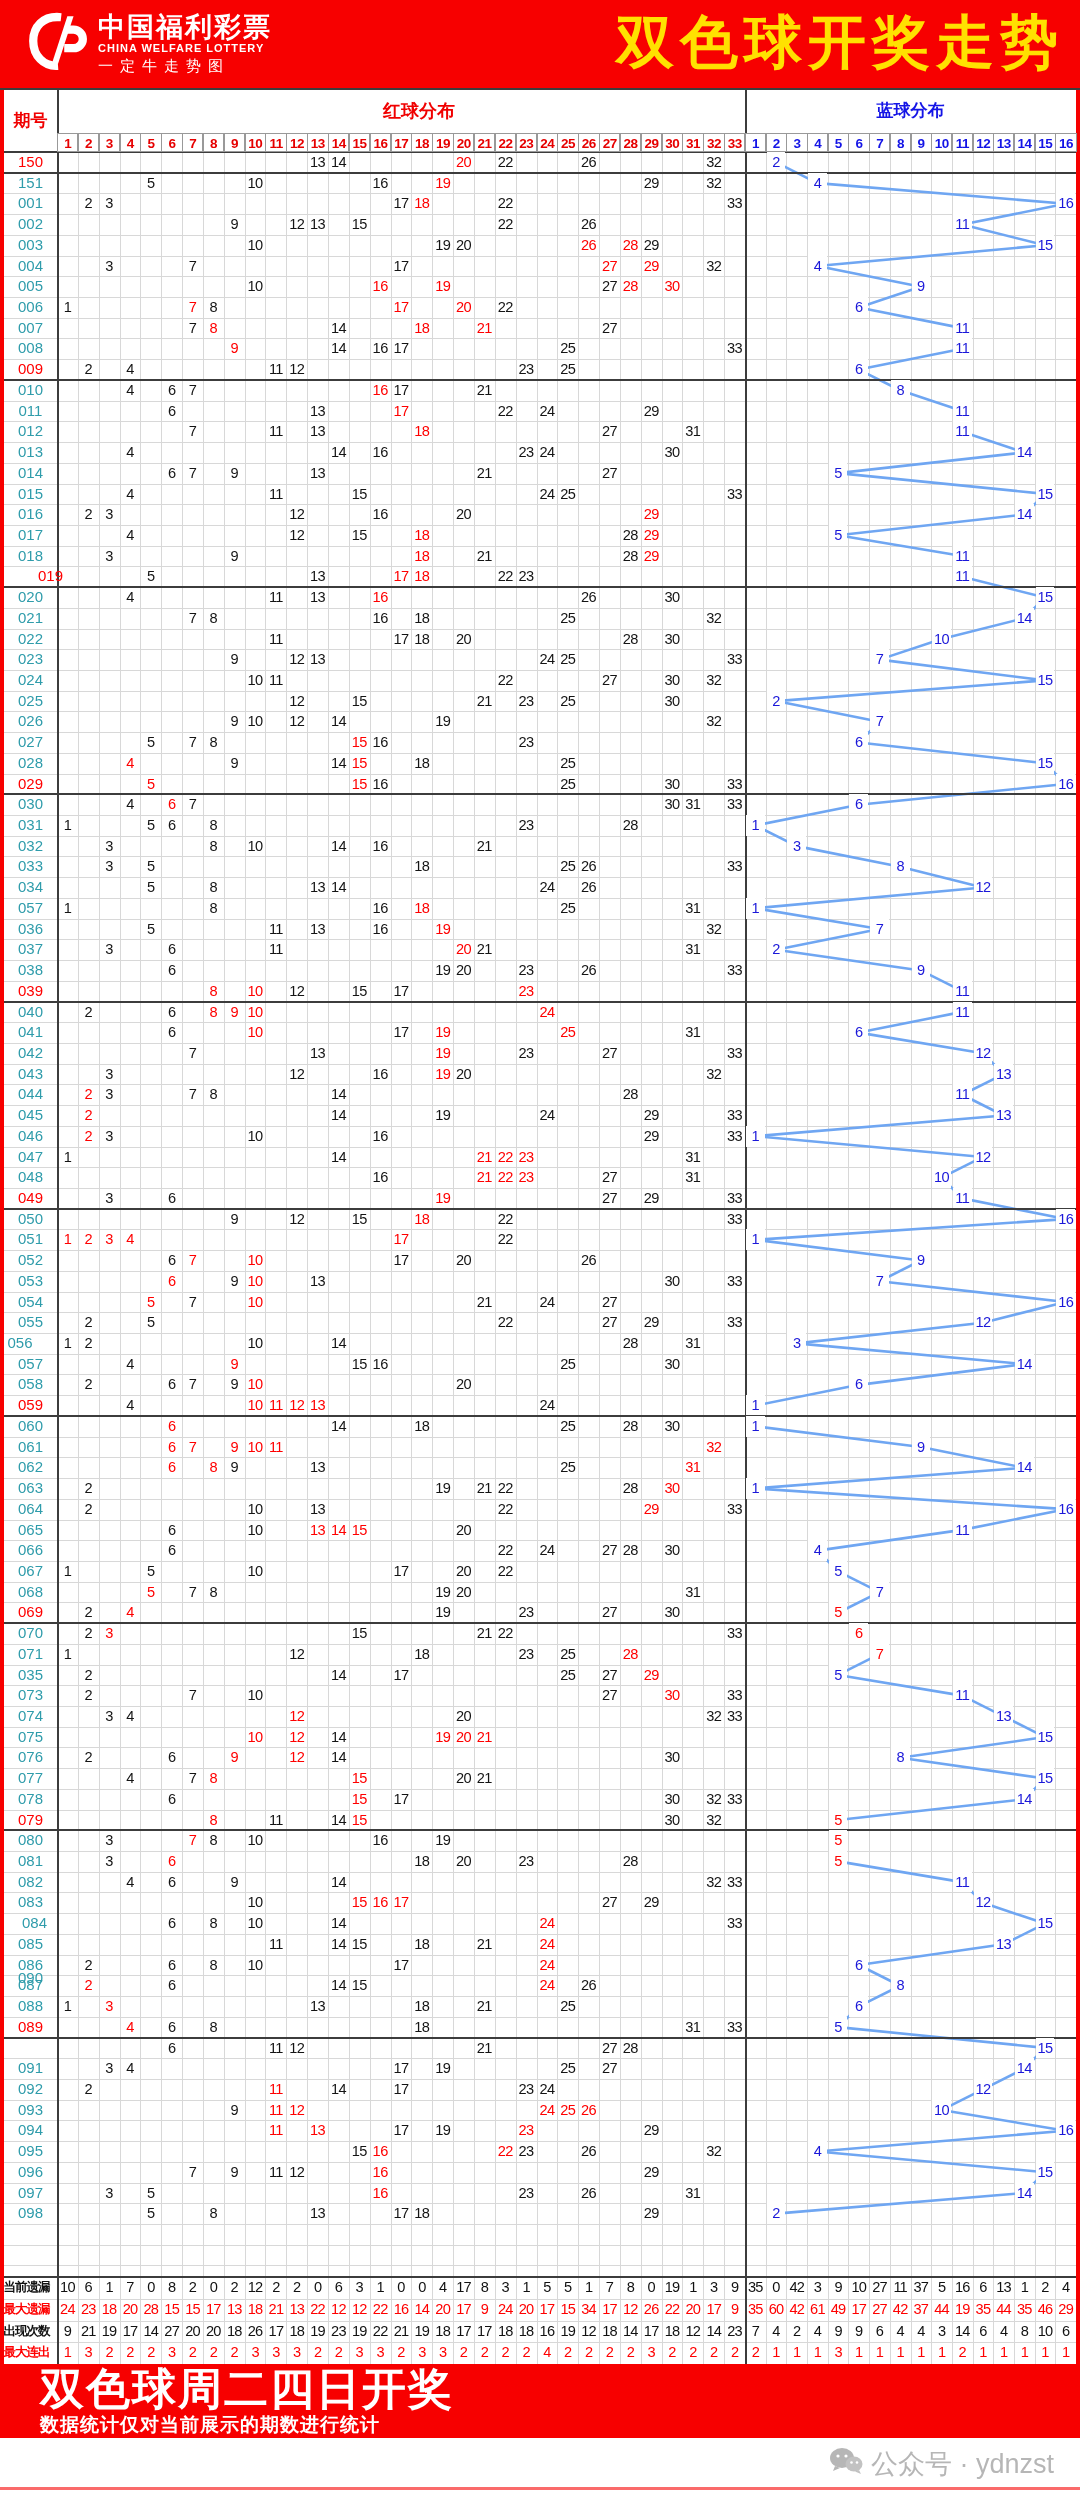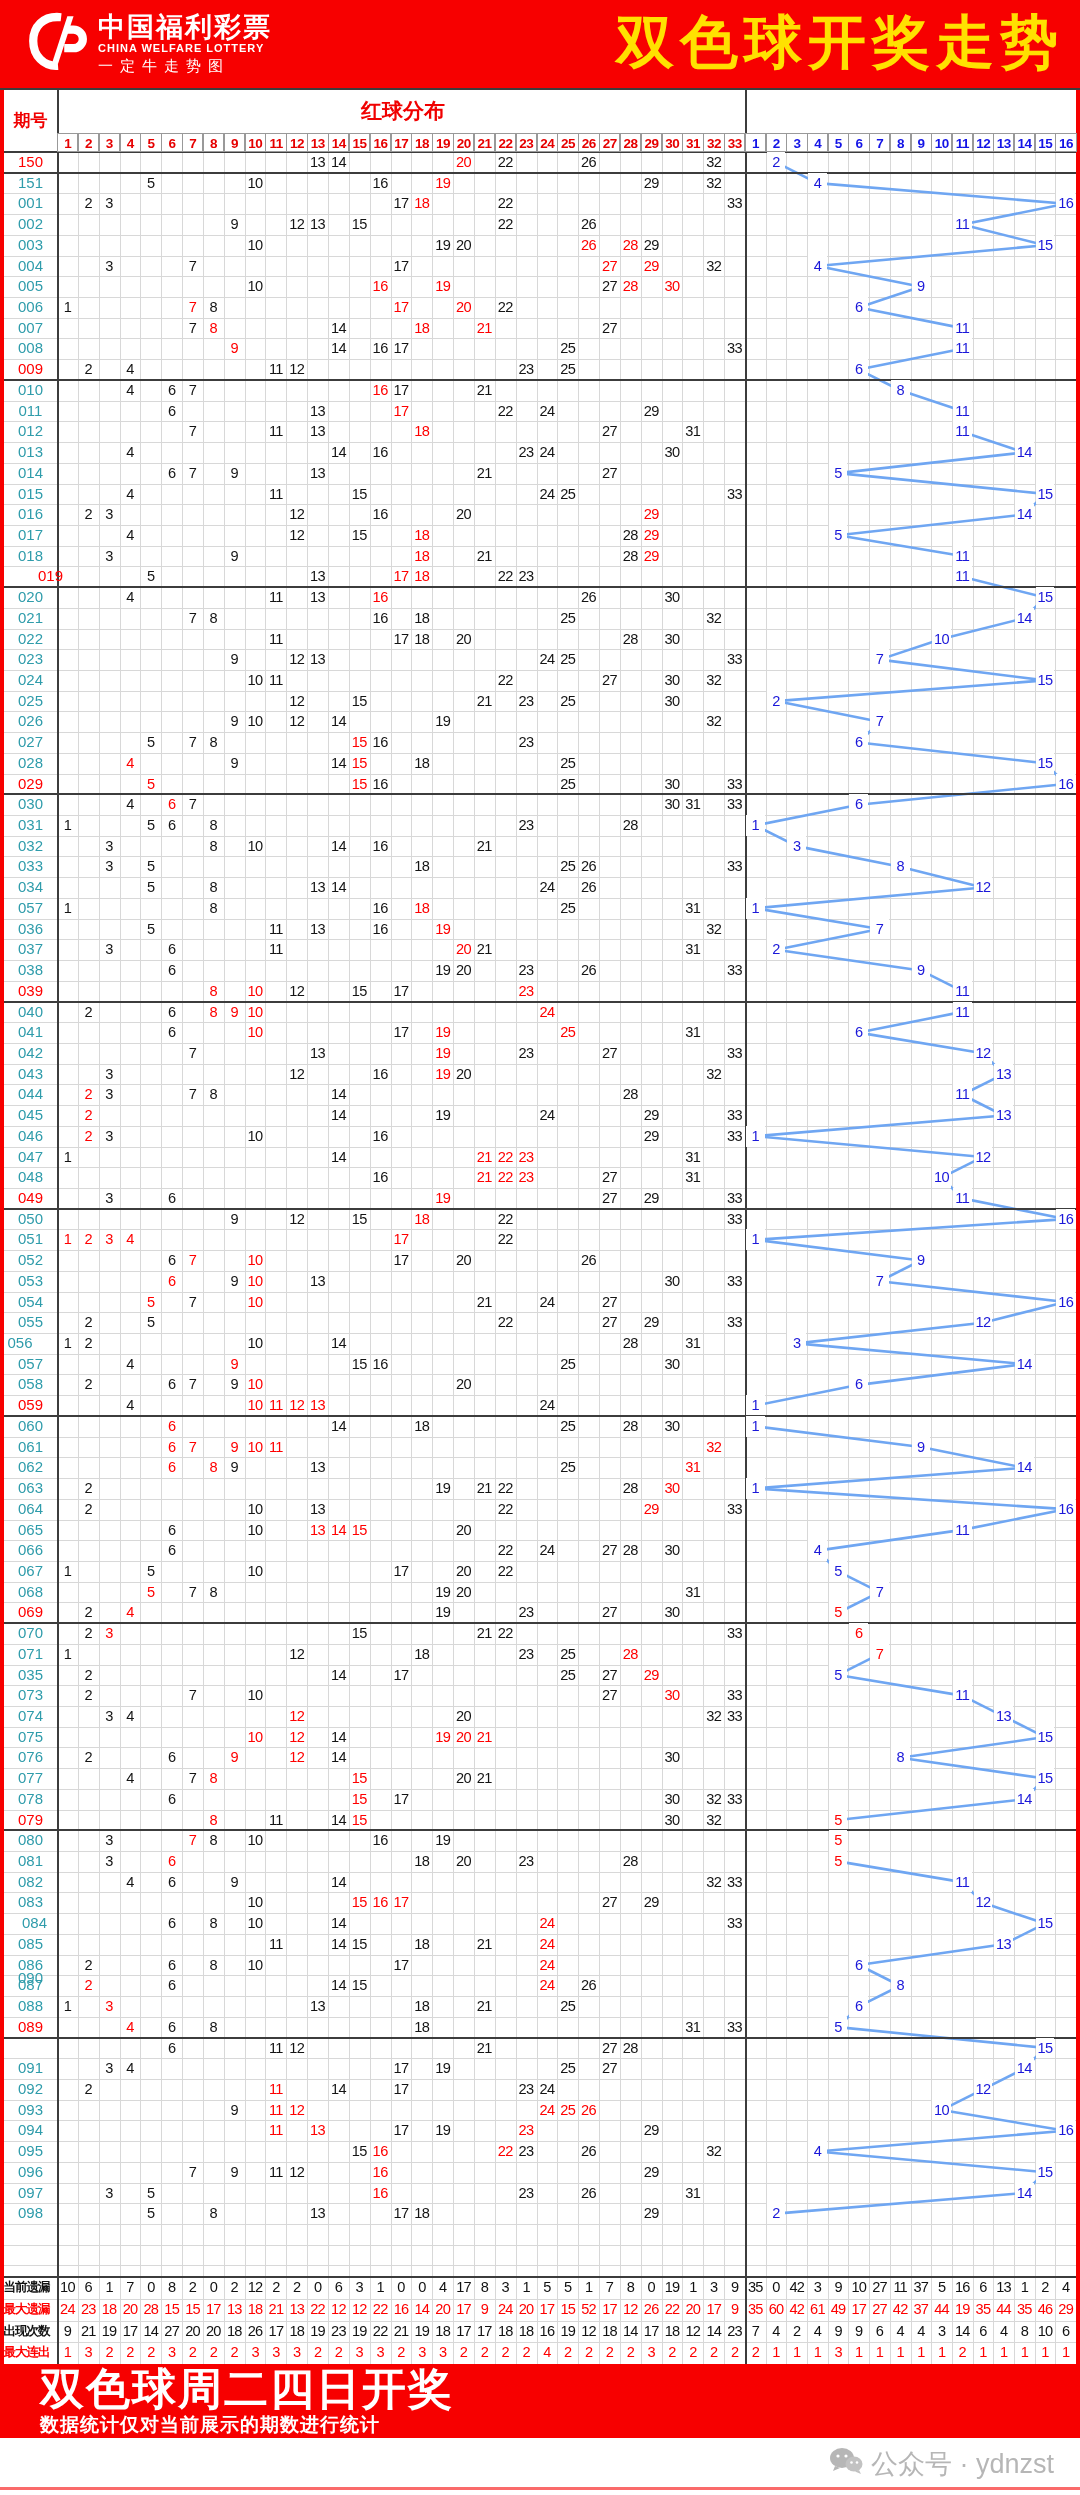--- a/index.html
+++ b/index.html
@@ -9,22 +9,22 @@
   #logo{position:absolute;left:26px;top:10px;display:flex;align-items:center;gap:10px;color:#fff;}
   #logo-text{display:flex;flex-direction:column;line-height:1.05;}
   #logo-line1{font-size:27px;font-weight:bold;letter-spacing:2px;}
   #logo-line2{font-size:11px;font-weight:bold;letter-spacing:1px;margin-top:2px;}
   #logo-line3{font-size:15px;letter-spacing:7px;margin-top:3px;}
   #page-title{position:absolute;right:16px;top:4px;font-family:"DejaVu Serif",serif;font-weight:bold;
     font-size:58px;color:#ffe100;letter-spacing:6px;white-space:nowrap;}
   
   #period-header{position:absolute;left:4px;top:88px;width:53px;height:64px;display:flex;align-items:center;
     justify-content:center;color:#f00000;font-size:17px;font-weight:bold;background:#fff;}
-  #red-section-label{position:absolute;left:59px;top:88px;width:688px;height:45px;display:flex;align-items:center;
-    justify-content:center;color:#f00000;font-size:21px;font-weight:bold;background:#fff;}
+  #red-section-label{position:absolute;left:75px;top:88px;width:688px;height:45px;display:flex;align-items:center;
+    justify-content:center;color:#f00000;font-size:18px;font-weight:bold;background:#fff;}
   #blue-section-label{position:absolute;left:745px;top:88px;width:331px;height:45px;display:flex;align-items:center;
     justify-content:center;color:#1414e6;font-size:17px;font-weight:bold;background:#fff;}
   .hcell{position:absolute;top:133px;height:19px;box-sizing:border-box;border:1px solid #999;
     color:#e60000;font-weight:bold;font-size:13.5px;text-align:center;line-height:17px;letter-spacing:-0.5px;background:#fff;}
   .hcell.bluec{color:#1414e6;}
   
   .gl{position:absolute;background:#d8d8d8;}
   .dl{position:absolute;background:#3c3c3c;}
   .redbar{position:absolute;background:#f70000;}
   
@@ -67,20 +67,21 @@
         <span id="logo-line1">中国福利彩票</span>
         <span id="logo-line2">CHINA WELFARE LOTTERY</span>
         <span id="logo-line3">一定牛走势图</span>
       </span>
     </div>
     <div id="page-title">双色球开奖走势</div>
   </div>
 
   <div id="period-header">期号</div>
   <div id="red-section-label">红球分布</div>
+  <div id="blue-section-label">蓝球分布</div>
 
   <div id="table-body">
       <div class="redbar" style="left: 0px; top: 88px; width: 4px; height: 2276px; line-height: 2276px;"></div>
       <div class="redbar" style="left: 1076px; top: 88px; width: 4px; height: 2276px; line-height: 2276px;"></div>
       <div class="gl" style="left: 77.848px; top: 152px; width: 1px; height: 2212px; line-height: 2212px;"></div>
       <div class="gl" style="left: 98.696px; top: 152px; width: 1px; height: 2212px; line-height: 2212px;"></div>
       <div class="gl" style="left: 119.544px; top: 152px; width: 1px; height: 2212px; line-height: 2212px;"></div>
       <div class="gl" style="left: 140.392px; top: 152px; width: 1px; height: 2212px; line-height: 2212px;"></div>
       <div class="gl" style="left: 161.24px; top: 152px; width: 1px; height: 2212px; line-height: 2212px;"></div>
       <div class="gl" style="left: 182.088px; top: 152px; width: 1px; height: 2212px; line-height: 2212px;"></div>
@@ -1260,21 +1261,21 @@
       <div class="statnum red" style="left: 368.72px; top: 2298.75px; width: 22.848px; height: 21.75px; line-height: 21.75px;">22</div>
       <div class="statnum red" style="left: 389.568px; top: 2298.75px; width: 22.848px; height: 21.75px; line-height: 21.75px;">16</div>
       <div class="statnum red" style="left: 410.416px; top: 2298.75px; width: 22.848px; height: 21.75px; line-height: 21.75px;">14</div>
       <div class="statnum red" style="left: 431.264px; top: 2298.75px; width: 22.848px; height: 21.75px; line-height: 21.75px;">20</div>
       <div class="statnum red" style="left: 452.112px; top: 2298.75px; width: 22.848px; height: 21.75px; line-height: 21.75px;">17</div>
       <div class="statnum red" style="left: 472.96px; top: 2298.75px; width: 22.848px; height: 21.75px; line-height: 21.75px;">9</div>
       <div class="statnum red" style="left: 493.808px; top: 2298.75px; width: 22.848px; height: 21.75px; line-height: 21.75px;">24</div>
       <div class="statnum red" style="left: 514.656px; top: 2298.75px; width: 22.848px; height: 21.75px; line-height: 21.75px;">20</div>
       <div class="statnum red" style="left: 535.504px; top: 2298.75px; width: 22.848px; height: 21.75px; line-height: 21.75px;">17</div>
       <div class="statnum red" style="left: 556.352px; top: 2298.75px; width: 22.848px; height: 21.75px; line-height: 21.75px;">15</div>
-      <div class="statnum red" style="left: 577.2px; top: 2298.75px; width: 22.848px; height: 21.75px; line-height: 21.75px;">52</div>
+      <div class="statnum red" style="left: 577.2px; top: 2298.75px; width: 22.848px; height: 21.75px; line-height: 21.75px;">34</div>
       <div class="statnum red" style="left: 598.048px; top: 2298.75px; width: 22.848px; height: 21.75px; line-height: 21.75px;">17</div>
       <div class="statnum red" style="left: 618.896px; top: 2298.75px; width: 22.848px; height: 21.75px; line-height: 21.75px;">12</div>
       <div class="statnum red" style="left: 639.744px; top: 2298.75px; width: 22.848px; height: 21.75px; line-height: 21.75px;">26</div>
       <div class="statnum red" style="left: 660.592px; top: 2298.75px; width: 22.848px; height: 21.75px; line-height: 21.75px;">22</div>
       <div class="statnum red" style="left: 681.44px; top: 2298.75px; width: 22.848px; height: 21.75px; line-height: 21.75px;">20</div>
       <div class="statnum red" style="left: 702.288px; top: 2298.75px; width: 22.848px; height: 21.75px; line-height: 21.75px;">17</div>
       <div class="statnum red" style="left: 723.136px; top: 2298.75px; width: 22.848px; height: 21.75px; line-height: 21.75px;">9</div>
       <div class="statnum red" style="left: 744px; top: 2298.75px; width: 22.69px; height: 21.75px; line-height: 21.75px;">35</div>
       <div class="statnum red" style="left: 764.69px; top: 2298.75px; width: 22.69px; height: 21.75px; line-height: 21.75px;">60</div>
       <div class="statnum red" style="left: 785.38px; top: 2298.75px; width: 22.69px; height: 21.75px; line-height: 21.75px;">42</div>

